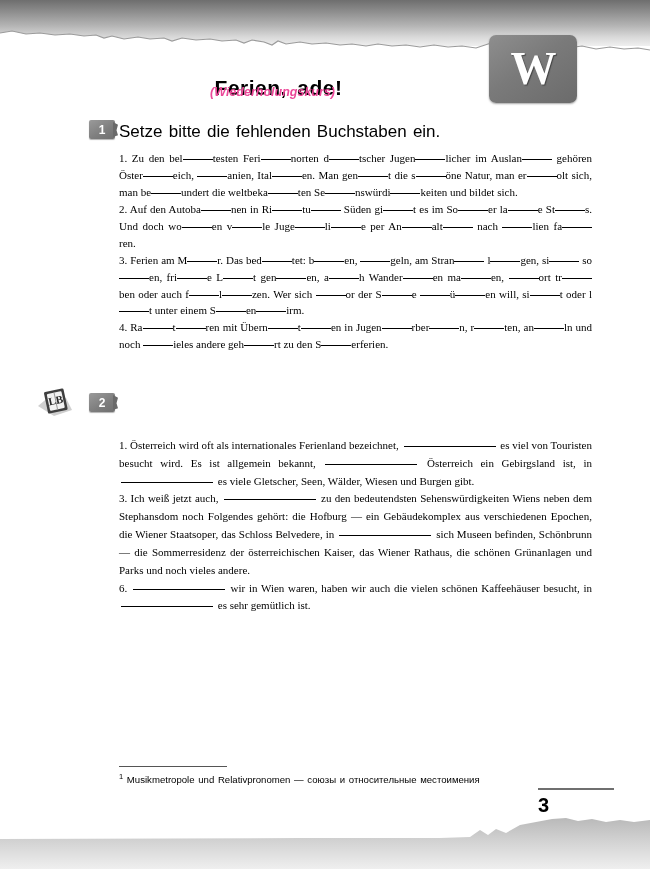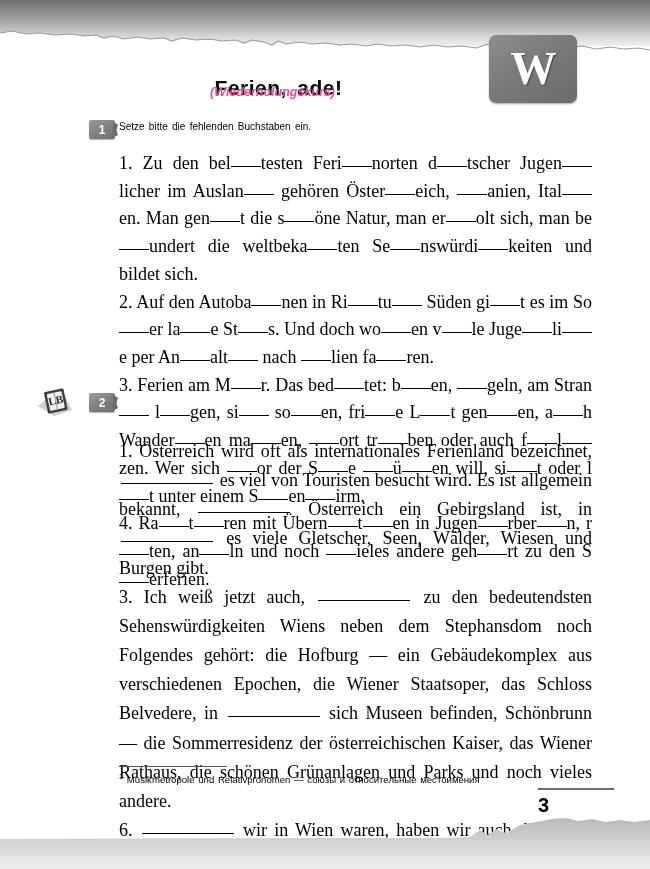--- a/index.html
+++ b/index.html
@@ -110,33 +110,33 @@
   .lb-icon {
     position: absolute;
     left: 36px; top: 386px;
     width: 40px; height: 34px;
   }
 
   
   .instr {
     position: absolute;
     font-family: "Liberation Sans", sans-serif;
-    font-size: 10px;
+    font-size: 17px;
     color: #000;
     line-height: 1.45;
     word-spacing: 1.5px;
   }
   .instr-1 { left: 119px; top: 120px; width: 440px; }
   .instr-2 { left: 119px; top: 390px; width: 473px; text-align: justify; }
   .instr-2 b { font-weight: bold; }
 
   .serif-block {
     position: absolute;
     font-family: "Liberation Serif", serif;
-    font-size: 18px;
+    font-size: 11px;
     color: #000;
     text-align: justify;
     line-height: 1.54;
   }
   .block-1 { left: 119px; top: 150px; width: 473px; }
   .block-2 { left: 119px; top: 437px; width: 473px; line-height: 1.62; }
 
   .p { margin: 0; text-indent: 0; }
 
   

